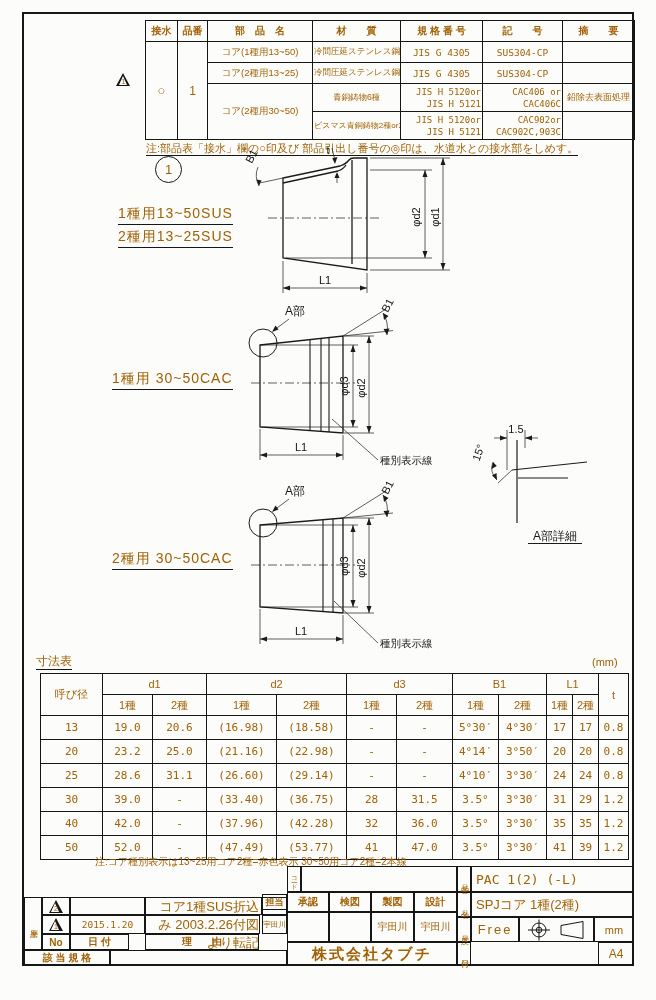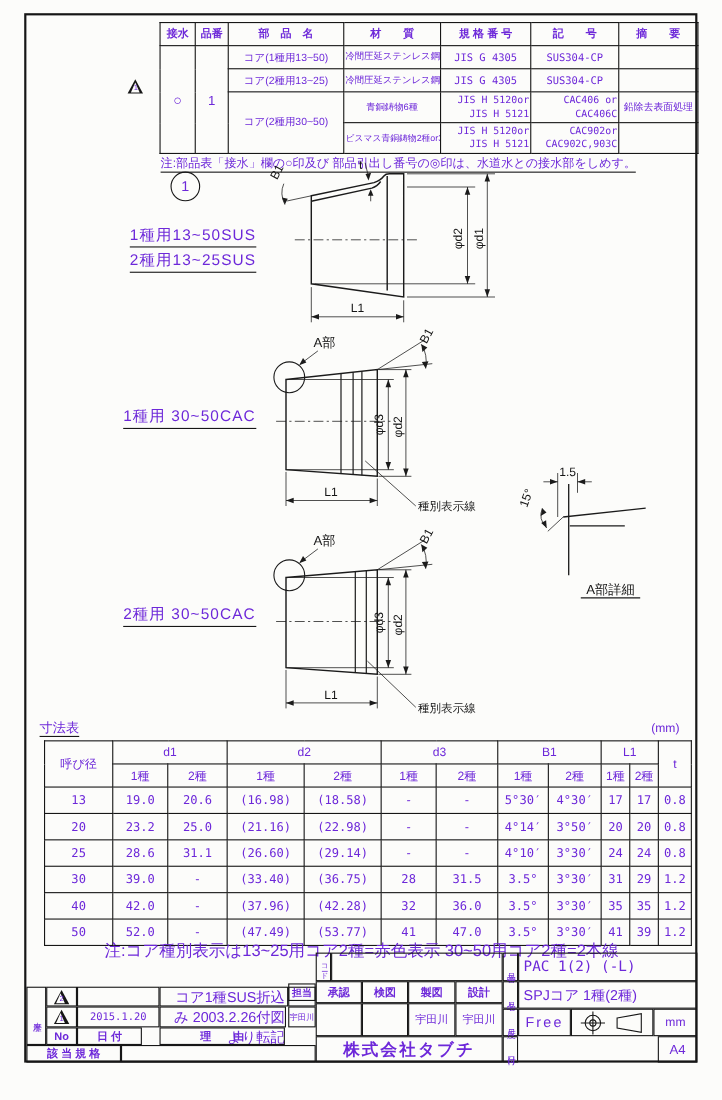--- a/index.html
+++ b/index.html
@@ -1,17 +1,17 @@
 <!DOCTYPE html>
 <html><head>
 <meta charset="utf-8">
 <style>
   html,body{margin:0;padding:0;}
   .sheet{position:relative;width:656px;height:1000px;background:#fcfcfa;
-         font-family:"Liberation Sans","DejaVu Sans",sans-serif;color:#6d28d9;overflow:hidden;}
+         font-family:"Liberation Sans","DejaVu Sans",sans-serif;color:#a16207;overflow:hidden;}
   .frame{position:absolute;left:22px;top:12px;width:612px;height:954px;
          border:2px solid #161616;box-sizing:border-box;}
   .abs{position:absolute;}
   
   table{border-collapse:collapse;table-layout:fixed;}
   td{border:1px solid #161616;text-align:center;vertical-align:middle;
      padding:0 1px;overflow:hidden;white-space:nowrap;}
   .ptable{position:absolute;left:145px;top:20px;width:489px;font-size:9.5px;}
   .ptable td{height:20px;}
   .ptable .h td{font-size:10px;font-weight:bold;}
@@ -416,21 +416,21 @@
           <td>47.0</td>
           <td>3.5°</td>
           <td>3°30′</td>
           <td>41</td>
           <td>39</td>
           <td>1.2</td>
     </tr>
   </tbody>
     </table>
 
-  <div class="abs note" style="left:95px;top:855px;font-size:15px">注:コア種別表示は13~25用コア2種=赤色表示  30~50用コア2種=2本線</div>
+  <div class="abs note" style="left:95px;top:855px;font-size:10px">注:コア種別表示は13~25用コア2種=赤色表示  30~50用コア2種=2本線</div>
 
   
   <div class="cell vlab" style="left:24px;top:897px;width:18px;height:53px">来歴</div>
   <div class="cell" style="left:42px;top:897px;width:28px;height:18px">
     <span class="tri">
         <span class="tri-outer"></span>
         <span class="tri-inner"></span>
         <span class="tri-num">2</span>
       </span>
   </div>

